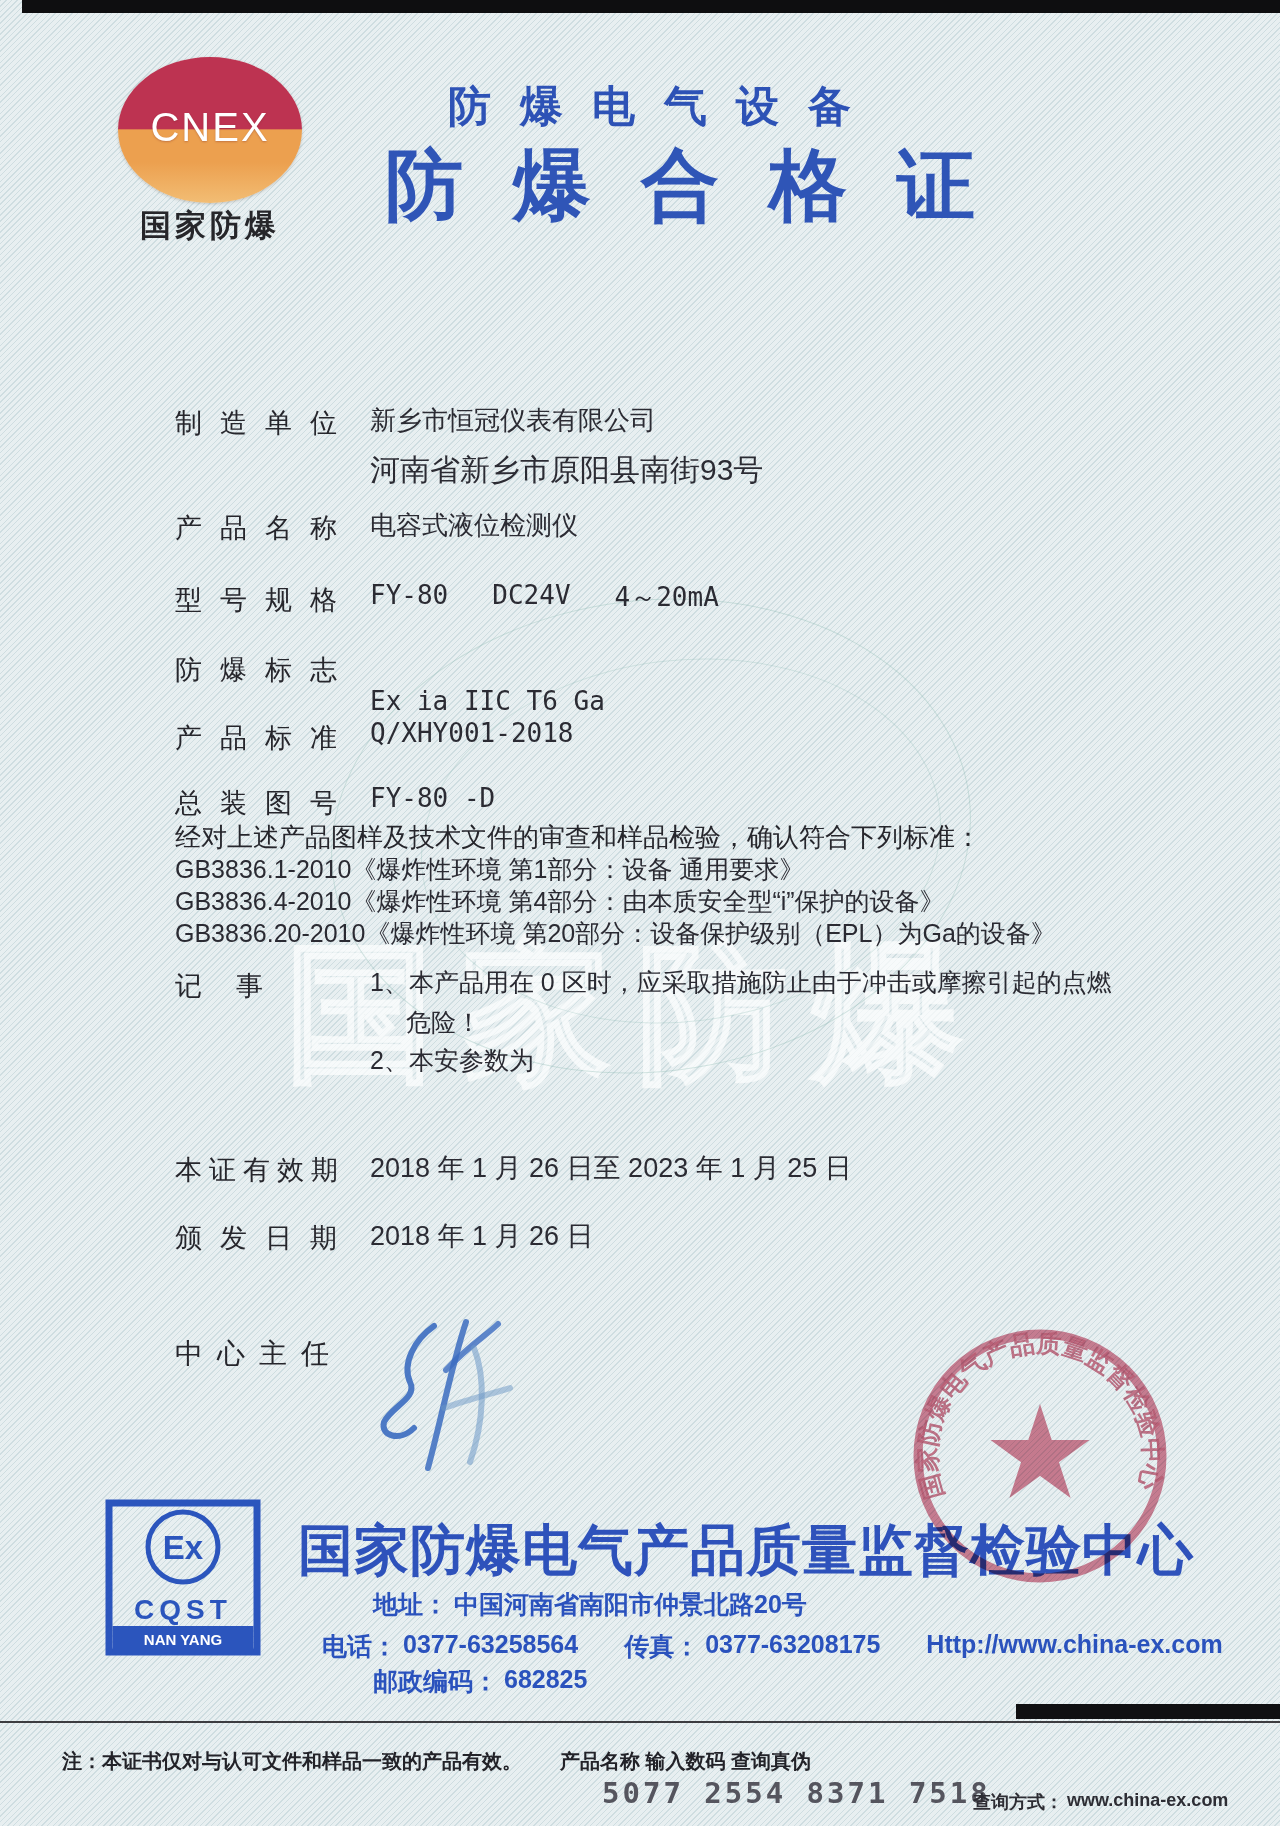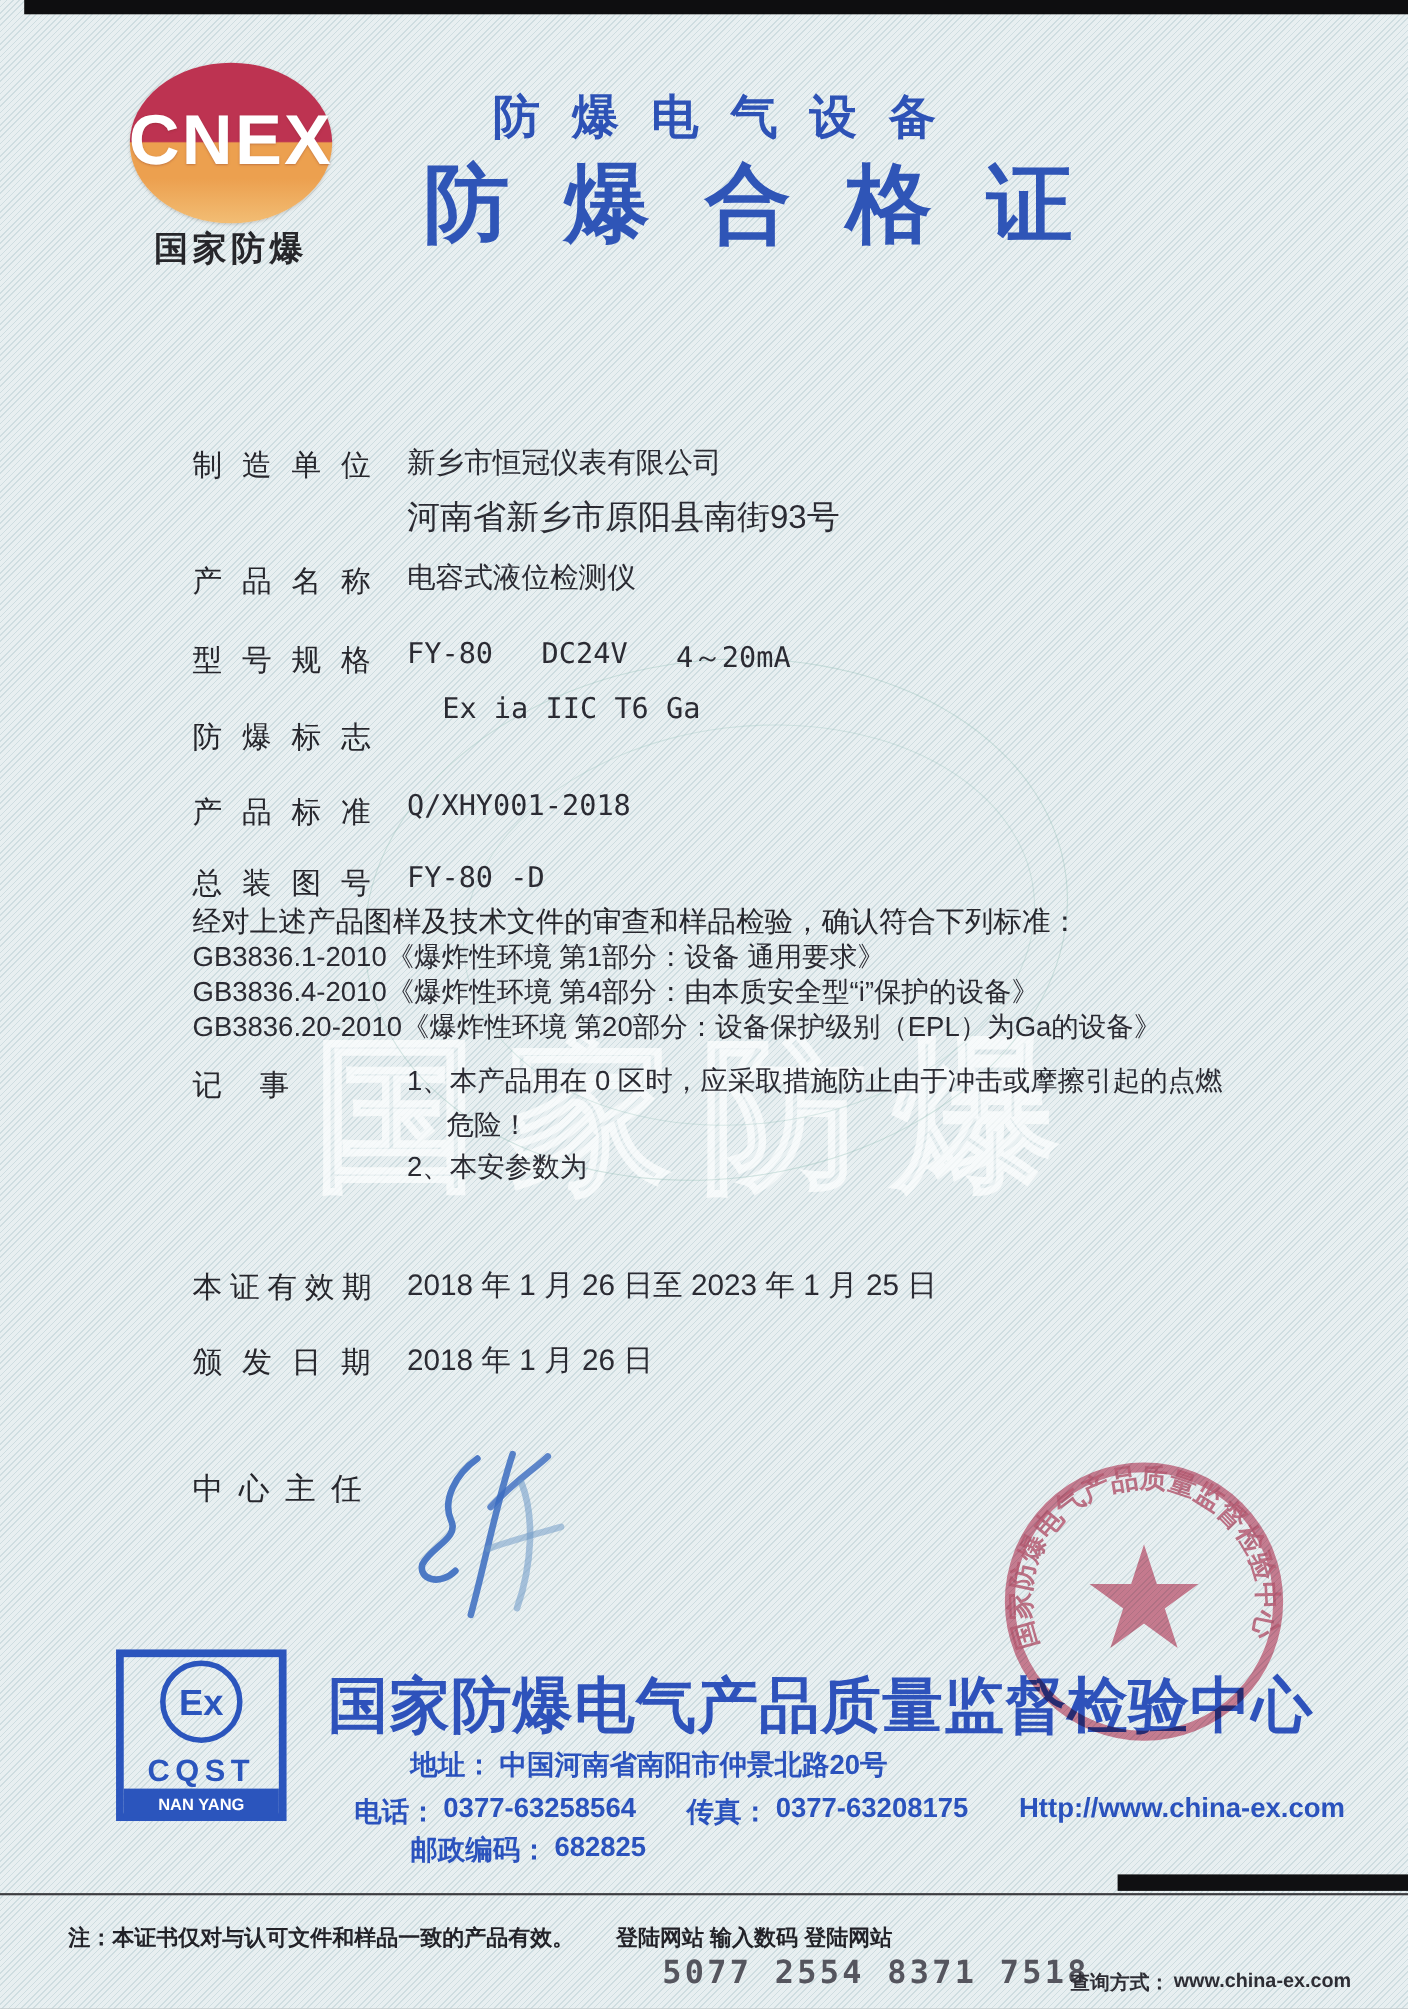--- a/index.html
+++ b/index.html
@@ -8,21 +8,21 @@
     background-color:#e0eaec;
     background-image:repeating-linear-gradient(135deg, rgba(178,200,206,.38) 0px, rgba(178,200,206,.38) 1px, rgba(255,255,255,.25) 1px, rgba(255,255,255,.25) 4px);
   }
   .abs{position:absolute;}
   .top-bar{left:22px;top:0;right:0;height:13px;background:#0e0e10;}
 
   
   .cnex-ellipse{left:118px;top:57px;width:184px;height:146px;border-radius:50%;
     display:flex;align-items:center;justify-content:center;
     box-shadow:0 1px 3px rgba(80,60,40,.25);}
-  .cnex-text{color:#fff;font-size:64px;font-weight:700;letter-spacing:2px;margin-top:-6px;
+  .cnex-text{color:#fff;font-size:40px;font-weight:400;letter-spacing:2px;margin-top:-6px;
     text-shadow:0 1px 2px rgba(120,40,40,.35);}
   .cnex-caption{left:112px;top:205px;width:196px;text-align:center;font-size:31px;font-weight:600;
     letter-spacing:4px;color:#26262a;}
 
   
   .category{left:448px;top:78px;font-size:43px;font-weight:700;color:#2d52b6;letter-spacing:29px;white-space:nowrap;}
   .main-title{left:385px;top:134px;font-size:78px;font-weight:800;color:#2f55b7;letter-spacing:50px;white-space:nowrap;}
   .certno-row{left:543px;top:293px;display:flex;gap:32px;align-items:baseline;white-space:nowrap;}
   .certno-label{font-size:26px;color:#35353c;letter-spacing:4px;font-weight:500;}
   .certno-value{font-size:27px;color:#3a3a42;}
@@ -95,21 +95,21 @@
   <div class="val" style="top:508px;">电容式液位检测仪</div>
 
   <div class="lbl ls4" style="top:582px;">型号规格</div>
   <div class="val model-val mono" style="top:580px;">
     <span>FY-80</span>
     <span>DC24V</span>
     <span>4～20mA</span>
   </div>
 
   <div class="lbl ls4" style="top:652px;">防爆标志</div>
-  <div class="val mono" style="top:630px;margin-left:32px;">Ex ia IIC T6 Ga</div>
+  <div class="val mono" style="top:686px;">Ex ia IIC T6 Ga</div>
 
   <div class="lbl ls4" style="top:720px;">产品标准</div>
   <div class="val mono" style="top:718px;">Q/XHY001-2018</div>
 
   <div class="lbl ls4" style="top:785px;">总装图号</div>
   <div class="val mono" style="top:783px;">FY-80 -D</div>
 
   <div class="para intro" style="top:820px;">经对上述产品图样及技术文件的审查和样品检验，确认符合下列标准：</div>
   <div class="para" style="top:853px;">GB3836.1-2010《爆炸性环境  第1部分：设备 通用要求》</div>
   <div class="para" style="top:885px;">GB3836.4-2010《爆炸性环境  第4部分：由本质安全型“i”保护的设备》</div>
@@ -180,21 +180,21 @@
       <span>0377-63208175</span>
     </span>
     <span>Http://www.china-ex.com</span>
   </div>
 
   <div class="abs black-bar"></div>
   <div class="abs sep-line"></div>
 
   <div class="abs bottom-note-row">
     <span>注：本证书仅对与认可文件和样品一致的产品有效。</span>
-    <span>登陆网站 输入数码 登陆网站</span>
+    <span>产品名称 输入数码 查询真伪</span>
   </div>
   <div class="abs verify-code mono">5077 2554 8371 7518</div>
   <div class="abs query-row">
     <span>查询方式：</span>
     <span>www.china-ex.com</span>
   </div>
 
 </div>
 
 </body></html>

